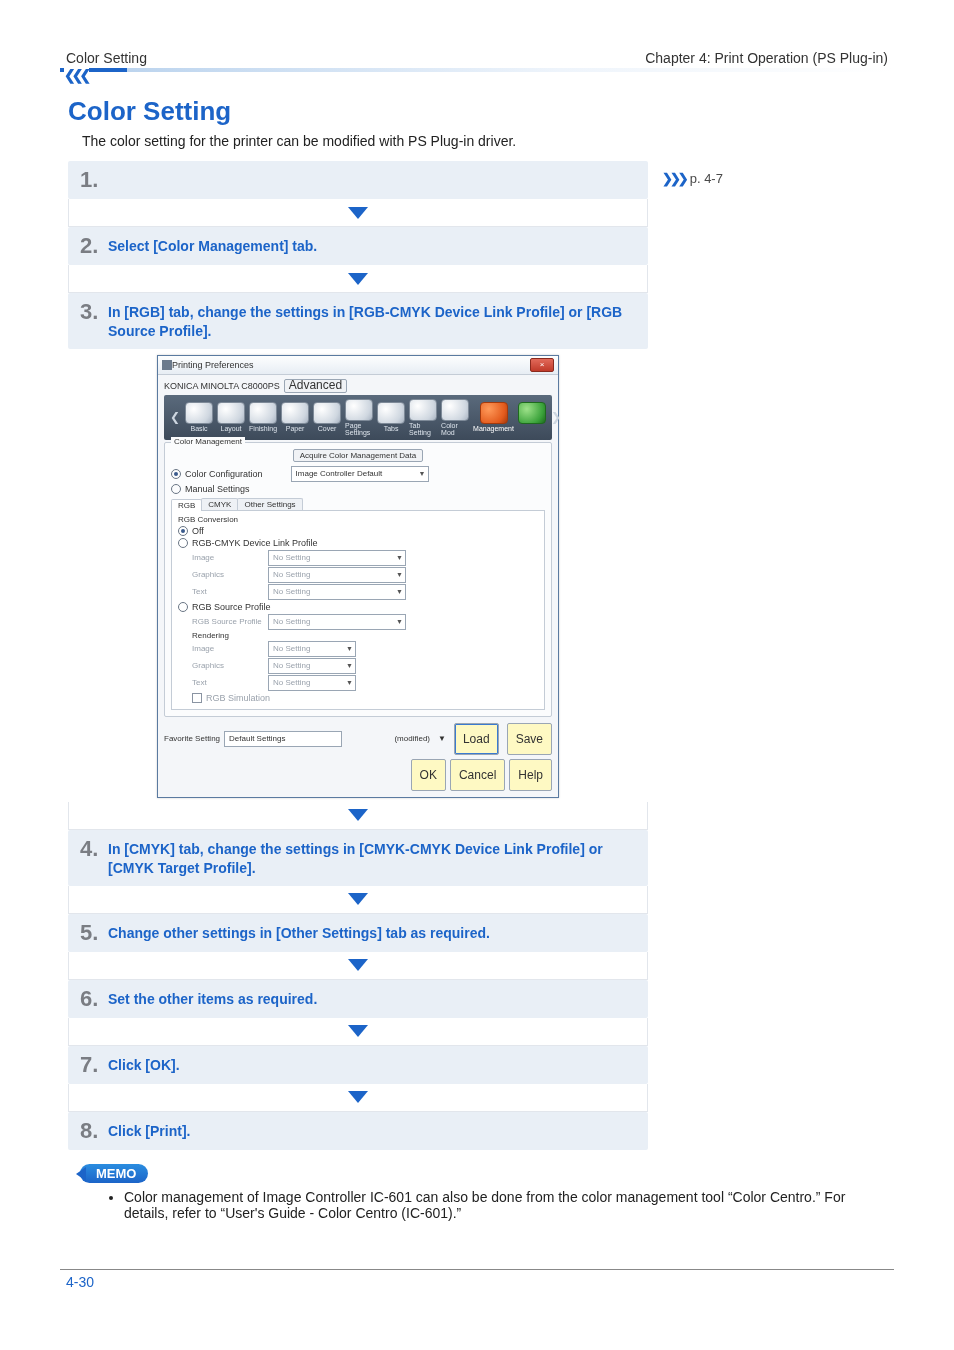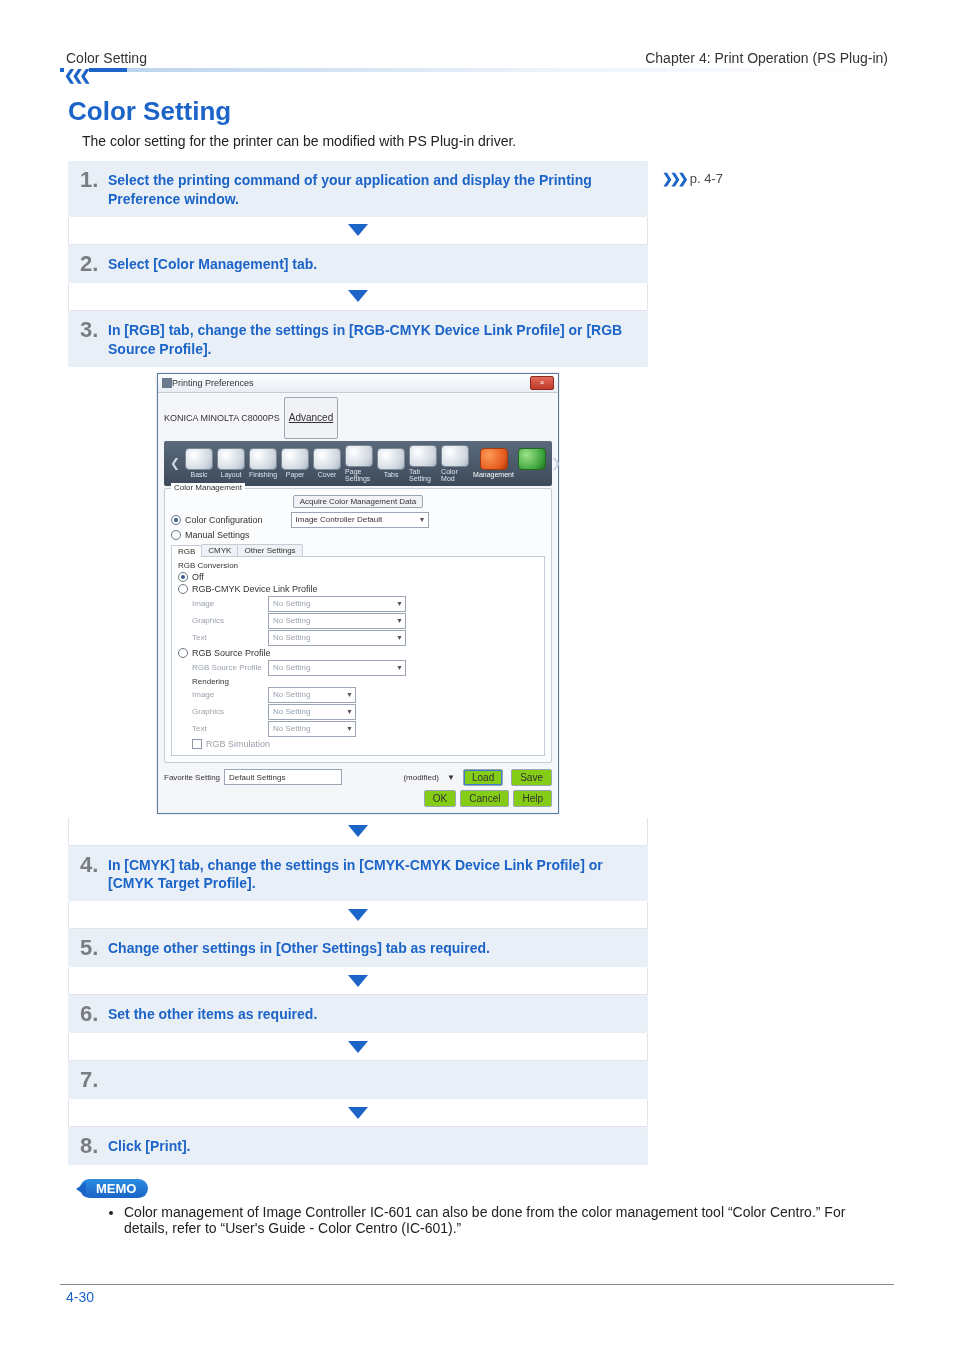--- a/index.html
+++ b/index.html
@@ -153,22 +153,22 @@
     color: #fff;
     font-size: 8px;
     text-align: center;
     line-height: 11px;
   }
   .dialog-inner { padding: 4px 6px 6px 6px; }
   .model-row {
     display: flex; align-items: center; gap: 4px; margin-bottom: 2px;
   }
   .adv-btn {
-    border: 1px solid #9aa6b4; background: #f0f2f5; padding: 14px 4px;
-    font-size: 10px; height: 12px; line-height: 11px; border-radius: 2px; text-decoration: underline;
+    border: 1px solid #9aa6b4; background: #f0f2f5; padding: 0 4px;
+    font-size: 12px; height: 12px; line-height: 11px; border-radius: 2px;
   }
   .icon-rail {
     display: flex; align-items: center; gap: 2px;
     background: linear-gradient(#5a6a7c,#3d4a5a);
     padding: 4px; border-radius: 2px;
     margin-bottom: 2px;
   }
   .rail-chevron { color: #cdd6e0; font-size: 12px; padding: 0 2px; }
   .rail-item {
     display: flex; flex-direction: column; align-items: center;
@@ -231,22 +231,22 @@
     display: flex; align-items: center; margin: 1px 0 1px 14px; gap: 6px;
   }
   .field-row .lbl { width: 70px; font-size: 8px; }
   .cb { width:8px; height:8px; border:1px solid #8a94a2; background:#fff; flex:none; }
   .fav-row {
     display: flex; align-items: center; justify-content: space-between;
     margin-top: 6px; font-size: 8px;
   }
   .fav-row .combo { min-width: 110px; }
   .small-btn {
-    border:1px solid #9aa6b4; background:#84cc16; padding:2px 8px;
-    font-size:10px; border-radius:2px;
+    border:1px solid #9aa6b4; background:#fef9c3; padding:8px 8px;
+    font-size:12px; border-radius:2px;
   }
   .small-btn.primary { box-shadow: 0 0 0 1px #3a7ad0 inset; }
   .dlg-buttons {
     display:flex; justify-content:flex-end; gap:4px; margin-top:4px;
   }
   .memo-badge {
     display:inline-block;
     background: linear-gradient(#2a8de0,#1c64c8);
     color:#fff; font-weight:bold; font-size:13px;
     padding: 2px 12px 2px 16px;
@@ -292,21 +292,20 @@
     <span class="chevrons">❮❮❮</span>
   </div>
 
   <h1 class="title">Color Setting</h1>
   <p class="intro">The color setting for the printer can be modified with PS Plug-in driver.</p>
 
   
   <div class="step-block">
     <div class="step-box">
       <div class="step-num">1.</div>
-      <div class="step-text">Select the printing command of your application and display the Printing Preference window.</div>
     </div>
     <div class="step-ref">
       <span class="ref-arrows">❯❯❯</span>
       <span>p. 4-7</span>
     </div>
   </div>
   <div class="spacer-box">
       <div class="blue-tri"></div>
     </div>
 
@@ -551,20 +550,21 @@
     </div>
   </div>
   <div class="spacer-box">
       <div class="blue-tri"></div>
     </div>
 
   
   <div class="step-block">
     <div class="step-box">
       <div class="step-num">7.</div>
+      <div class="step-text">Click [OK].</div>
     </div>
   </div>
   <div class="spacer-box">
       <div class="blue-tri"></div>
     </div>
 
   
   <div class="step-block">
     <div class="step-box">
       <div class="step-num">8.</div>

